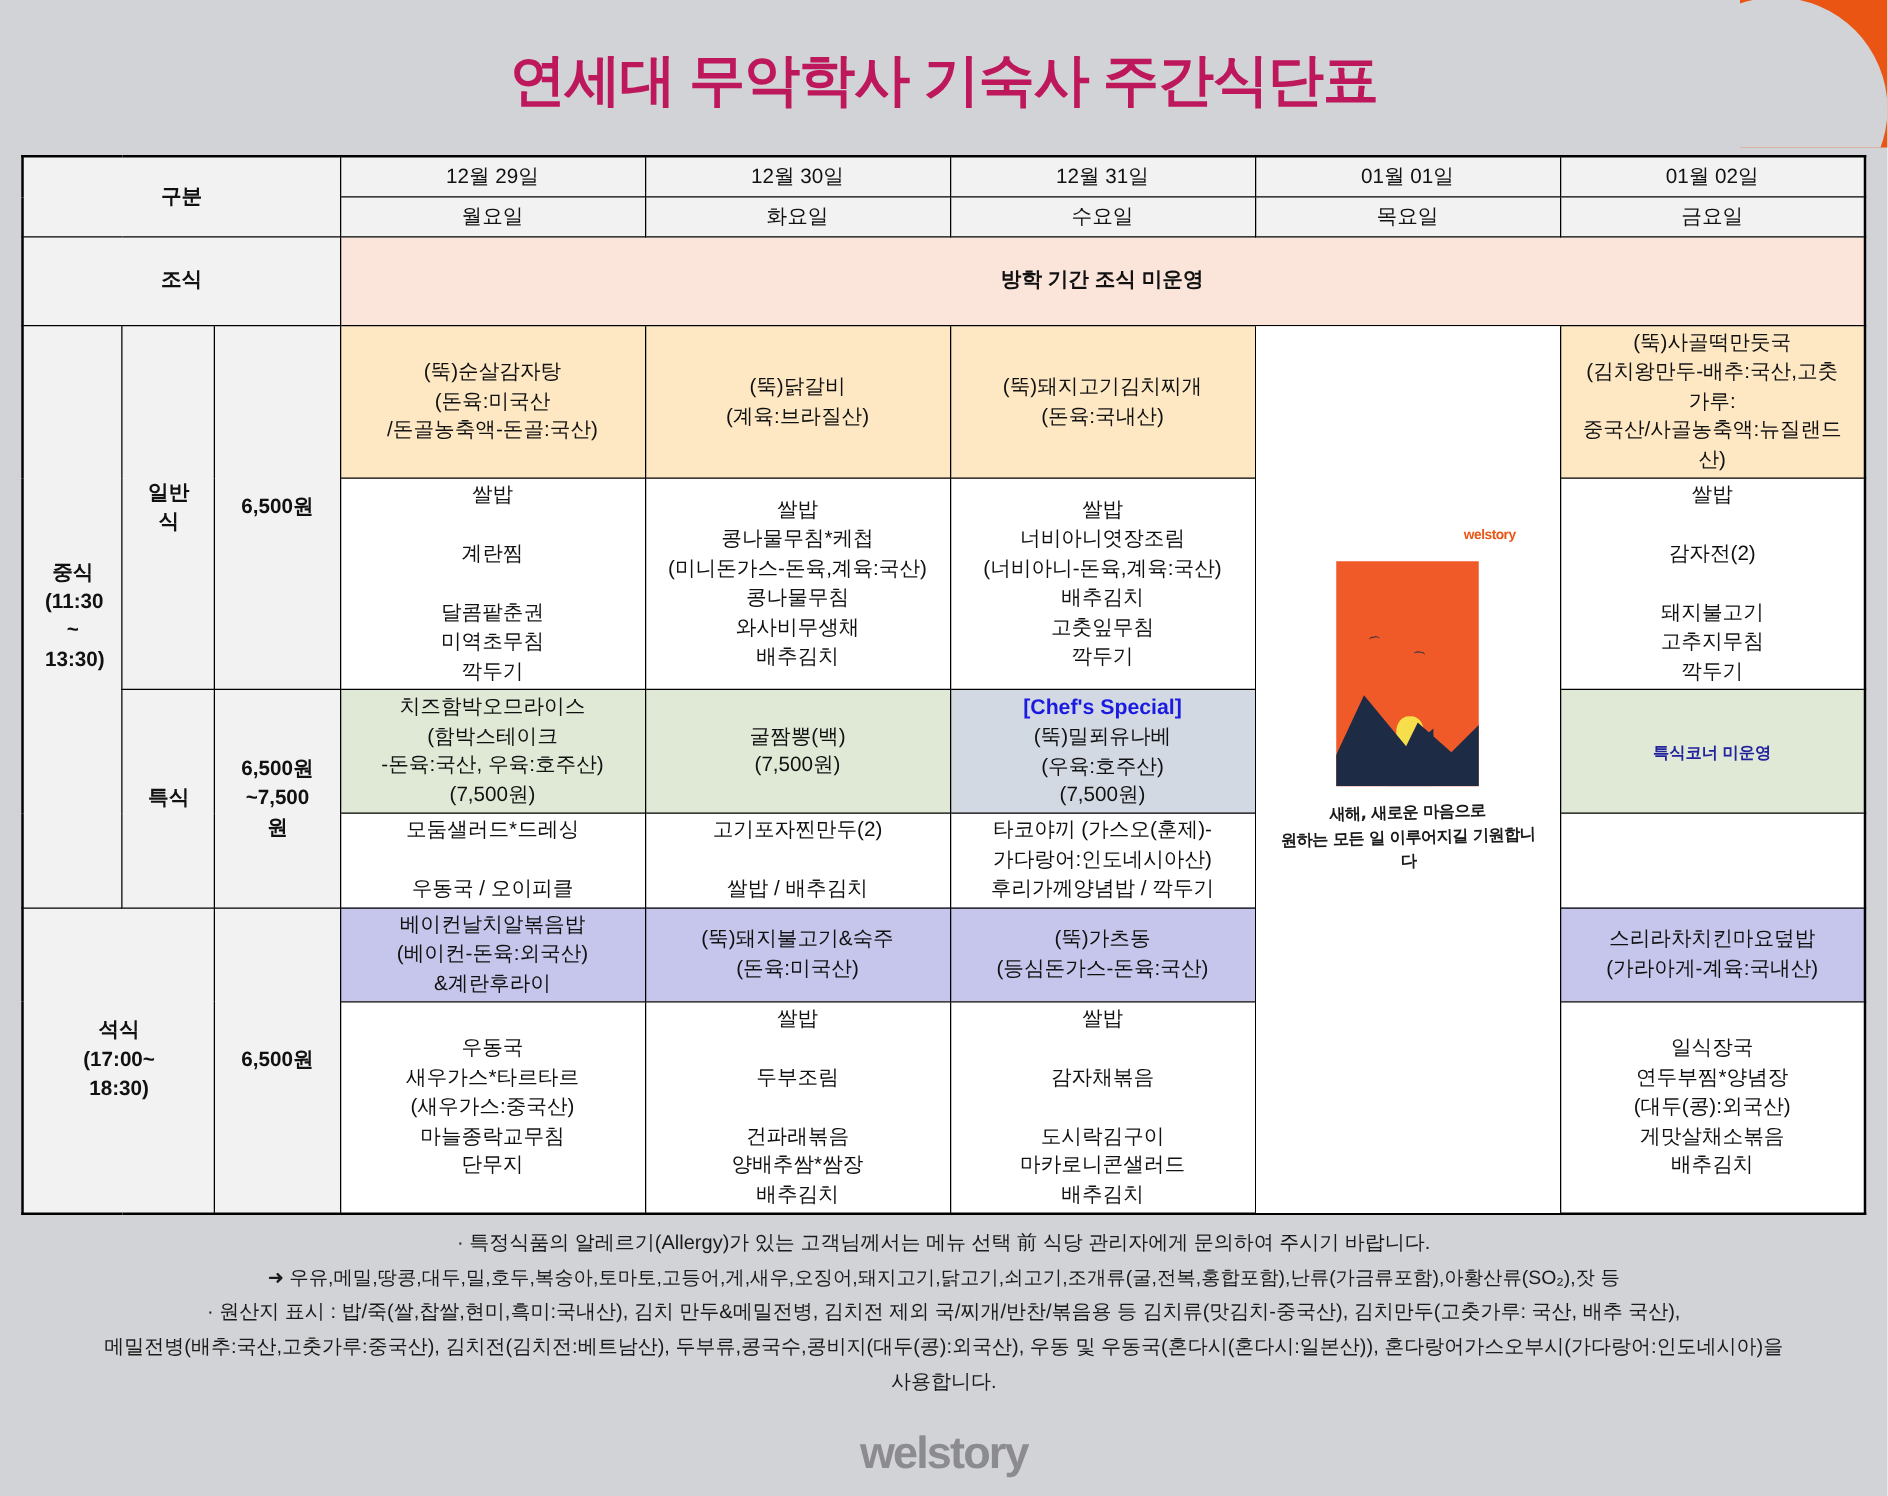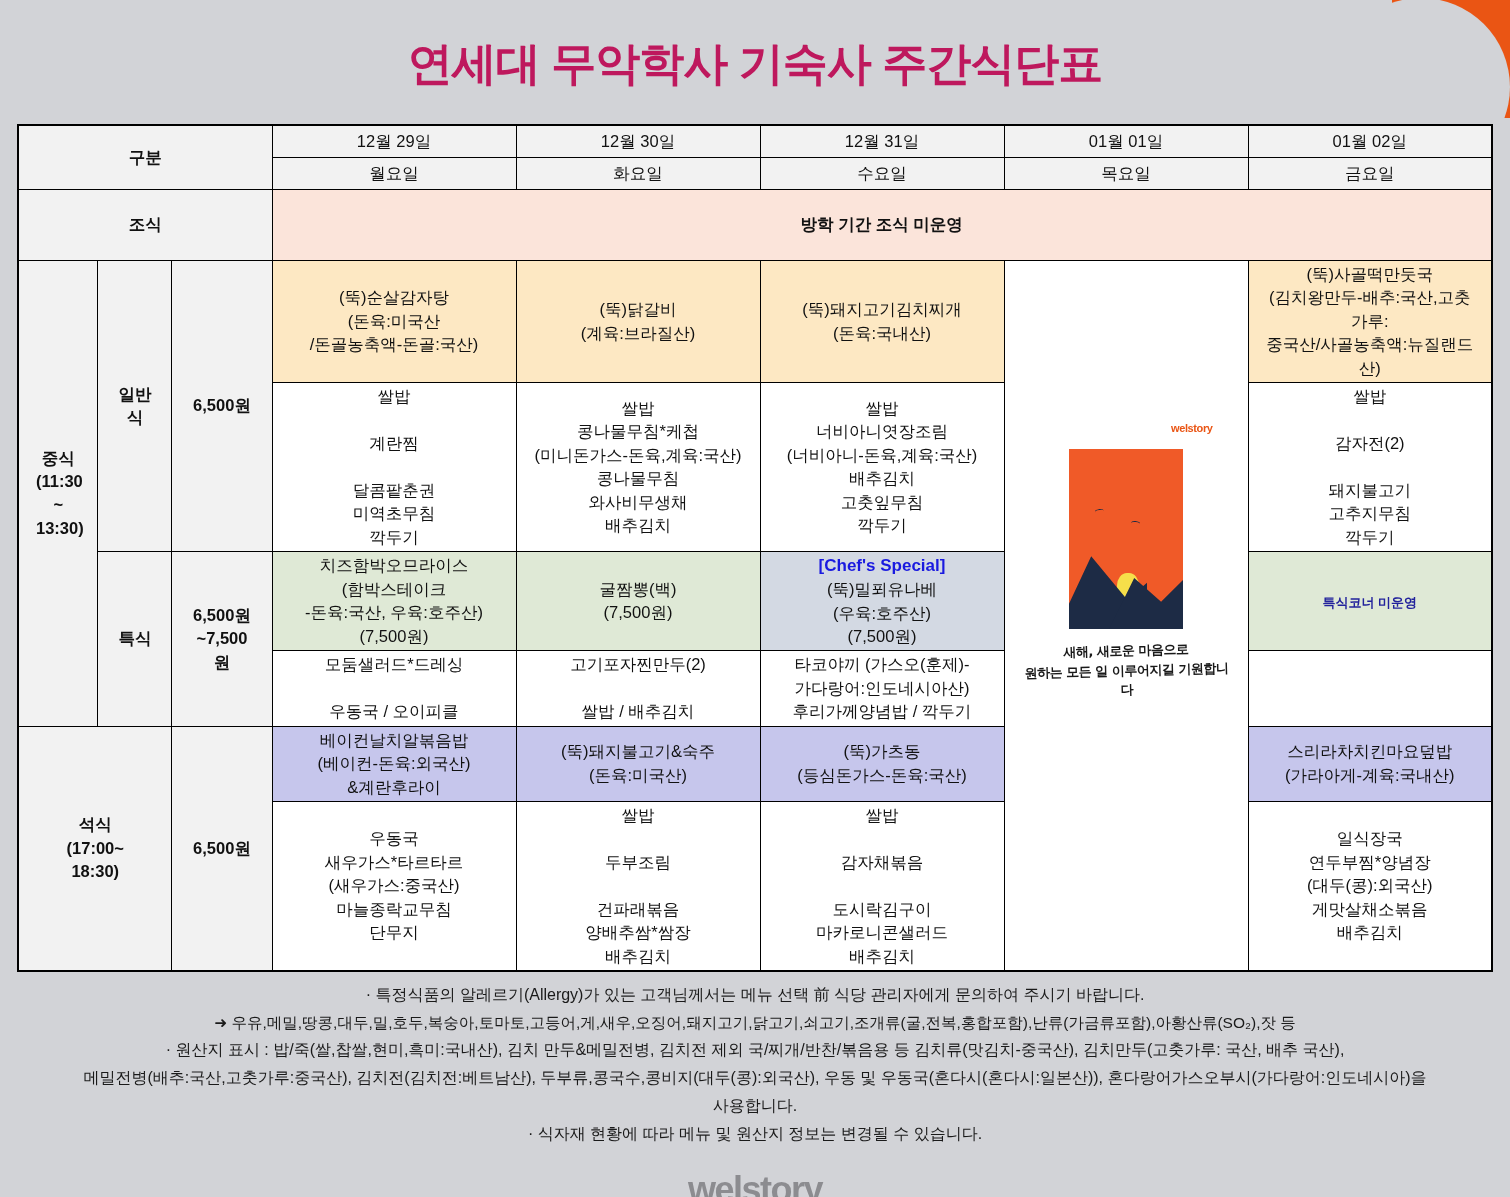--- a/index.html
+++ b/index.html
@@ -442,18 +442,17 @@
 
 <div class="footer-notes">
   <p>· 특정식품의 알레르기(Allergy)가 있는 고객님께서는 메뉴 선택 前 식당 관리자에게 문의하여 주시기 바랍니다.</p>
   <p class="arrow">
     <span>➜</span>
     <span>우유,메밀,땅콩,대두,밀,호두,복숭아,토마토,고등어,게,새우,오징어,돼지고기,닭고기,쇠고기,조개류(굴,전복,홍합포함),난류(가금류포함),아황산류(SO₂),잣 등</span>
   </p>
   <p>· 원산지 표시 : 밥/죽(쌀,찹쌀,현미,흑미:국내산), 김치 만두&amp;메밀전병, 김치전 제외 국/찌개/반찬/볶음용 등 김치류(맛김치-중국산),  김치만두(고춧가루: 국산, 배추 국산),</p>
   <p>메밀전병(배추:국산,고춧가루:중국산), 김치전(김치전:베트남산), 두부류,콩국수,콩비지(대두(콩):외국산), 우동 및 우동국(혼다시(혼다시:일본산)), 혼다랑어가스오부시(가다랑어:인도네시아)을</p>
   <p>사용합니다.</p>
-  <p>· 식자재 현황에 따라 메뉴 및 원산지 정보는 변경될 수 있습니다.</p>
 </div>
 
 <div class="welstory-footer">
   <span class="tick">welstory</span>
 </div>
 
 </body></html>

